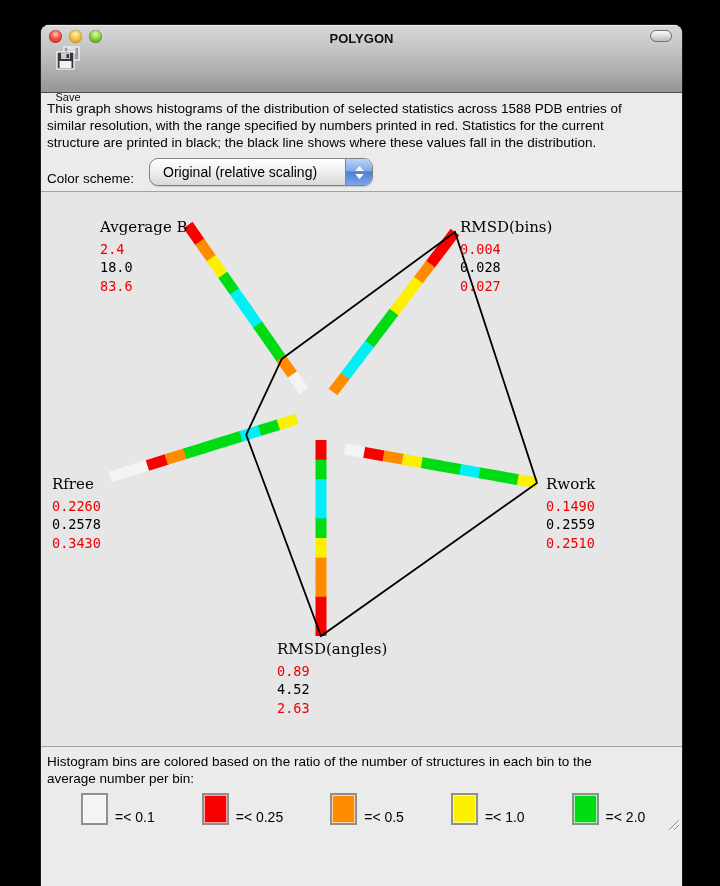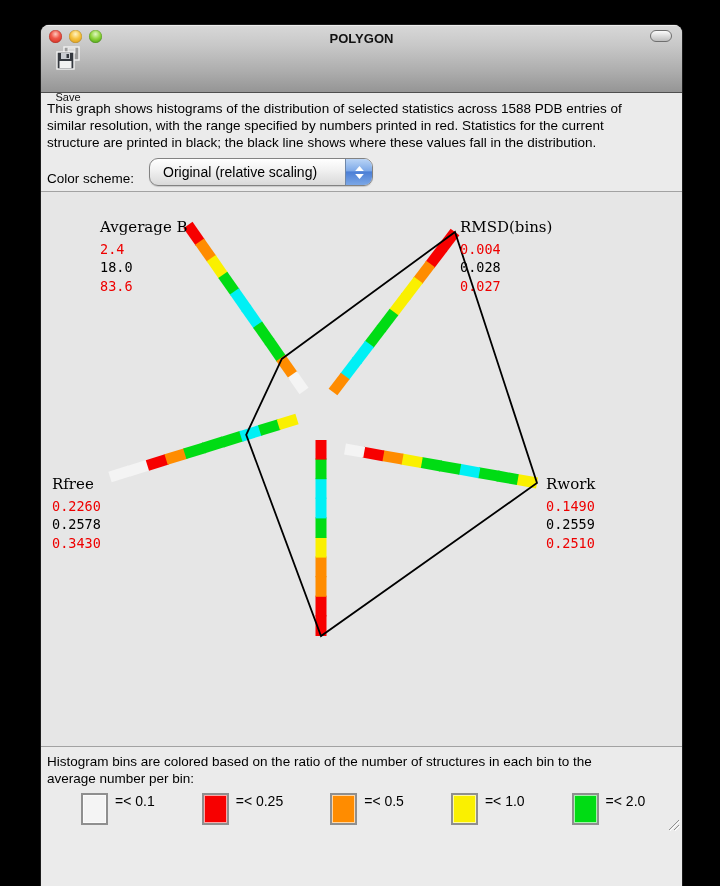--- a/index.html
+++ b/index.html
@@ -56,21 +56,21 @@
   .axlab-avg_b{left:59px;top:26px;}
   .axlab-rmsd_bonds{left:419px;top:26px;}
   .axlab-rwork{left:505px;top:283px;}
   .axlab-rfree{left:11px;top:283px;}
   .axlab-rmsd_angles{left:236px;top:448px;}
 
   
   .legend-panel{height:86px;box-sizing:border-box;background:#ebebeb;padding:6px 8px 0 6px;position:relative;}
   .legend-line{font-size:13.5px;line-height:17px;color:#000;}
   .bins-row{display:flex;align-items:center;margin-top:6px;margin-left:-1px;}
-  .bin-item{display:flex;align-items:flex-start;margin-right:12px;padding-left:35px;}
+  .bin-item{display:flex;align-items:flex-end;margin-right:12px;padding-left:35px;}
   .bin-box{width:23px;height:28px;border:2px solid #8f8f8f;box-sizing:content-box;
            box-shadow:inset 0 0 0 1px rgba(255,255,255,.65);}
   .bin-label{font-size:14px;color:#000;margin-left:7px;white-space:nowrap;}
   .resize-grip{position:absolute;right:2px;bottom:2px;width:15px;height:15px;}
 </style>
 </head>
 <body>
 
 <div class="window">
 
@@ -180,20 +180,26 @@
         <div class="axis-val vred">0.004</div>
         <div class="axis-val vblack">0.028</div>
         <div class="axis-val vred">0.027</div>
       </div>
       <div class="axis-labels axlab-rwork">
         <div class="axis-name">Rwork</div>
         <div class="axis-val vred">0.1490</div>
         <div class="axis-val vblack">0.2559</div>
         <div class="axis-val vred">0.2510</div>
       </div>
+      <div class="axis-labels axlab-rmsd_angles">
+        <div class="axis-name">RMSD(angles)</div>
+        <div class="axis-val vred">0.89</div>
+        <div class="axis-val vblack">4.52</div>
+        <div class="axis-val vred">2.63</div>
+      </div>
       <div class="axis-labels axlab-rfree">
         <div class="axis-name">Rfree</div>
         <div class="axis-val vred">0.2260</div>
         <div class="axis-val vblack">0.2578</div>
         <div class="axis-val vred">0.3430</div>
       </div>
     </div>
 
   <div class="legend-panel">
     <div class="legend-line">Histogram bins are colored based on the ratio of the number of structures in each bin to the</div>

